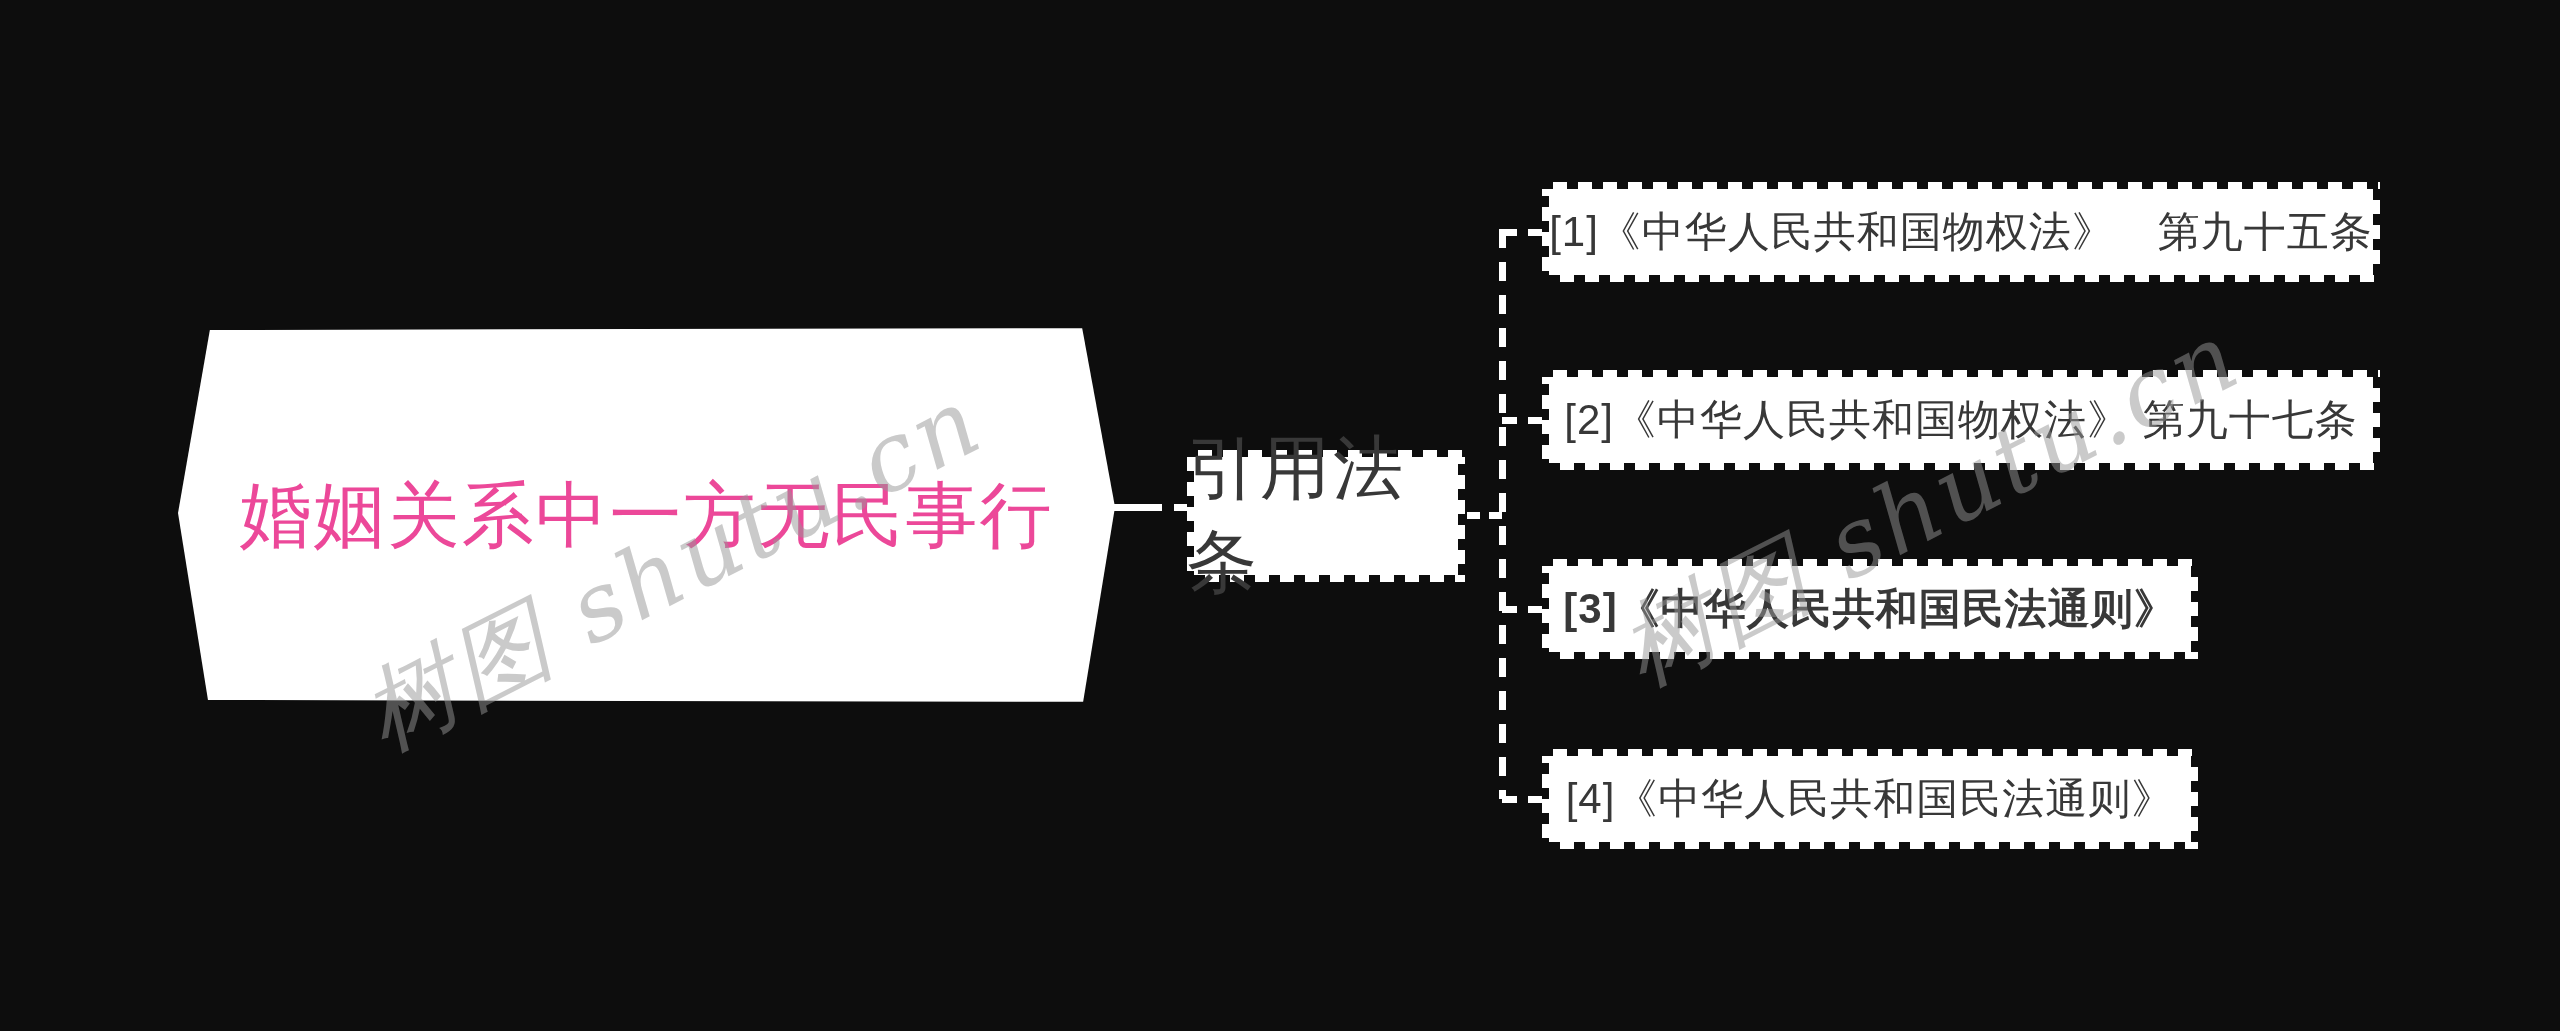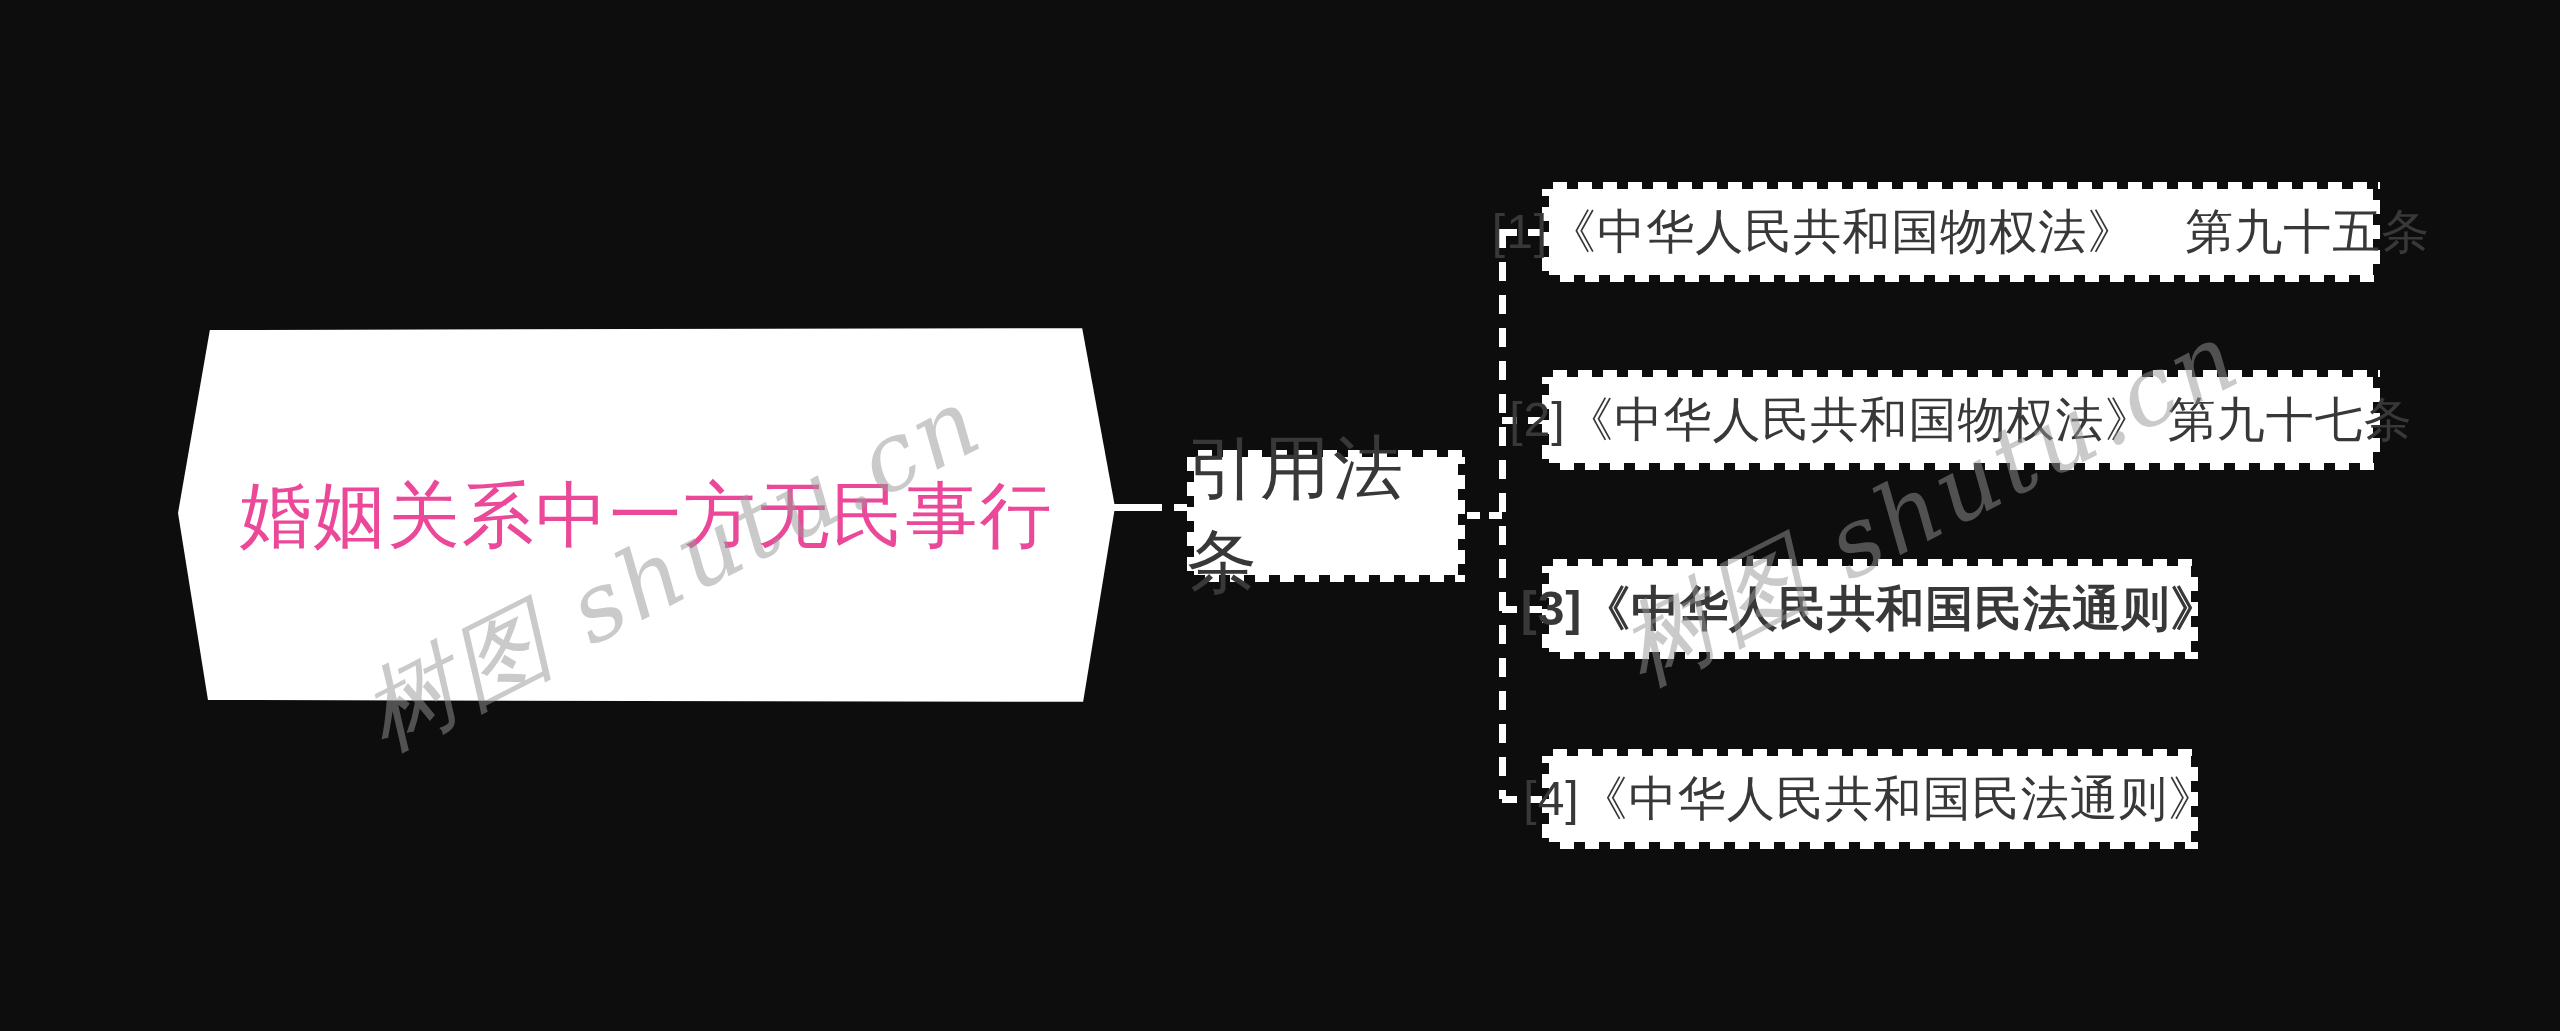--- a/index.html
+++ b/index.html
@@ -48,21 +48,21 @@
     justify-content: center;
     align-items: center;
     color: #383838;
   }
   .branch-node {
     left: 1187px; top: 450px;
     width: 278px; height: 132px;
     font-size: 70px;
     letter-spacing: 3px;
   }
-  .ref-node { font-size: 48px; letter-spacing: 1px; white-space: nowrap; }
+  .ref-node { font-size: 42px; letter-spacing: 1px; white-space: nowrap; }
   .ref-1 { left: 1542px; top: 182px; width: 838px; height: 100px; }
   .ref-2 { left: 1542px; top: 370px; width: 838px; height: 100px; }
   .ref-3 { left: 1542px; top: 559px; width: 656px; height: 100px; font-weight: bold; }
   .ref-4 { left: 1542px; top: 749px; width: 656px; height: 100px; align-items: center; }
 
   
   .conn { position: absolute; }
   .conn-root {
     left: 1110px; top: 504px; width: 78px; height: 7px;
     background: repeating-linear-gradient(90deg, #fff 0 52px, transparent 52px 64px);

